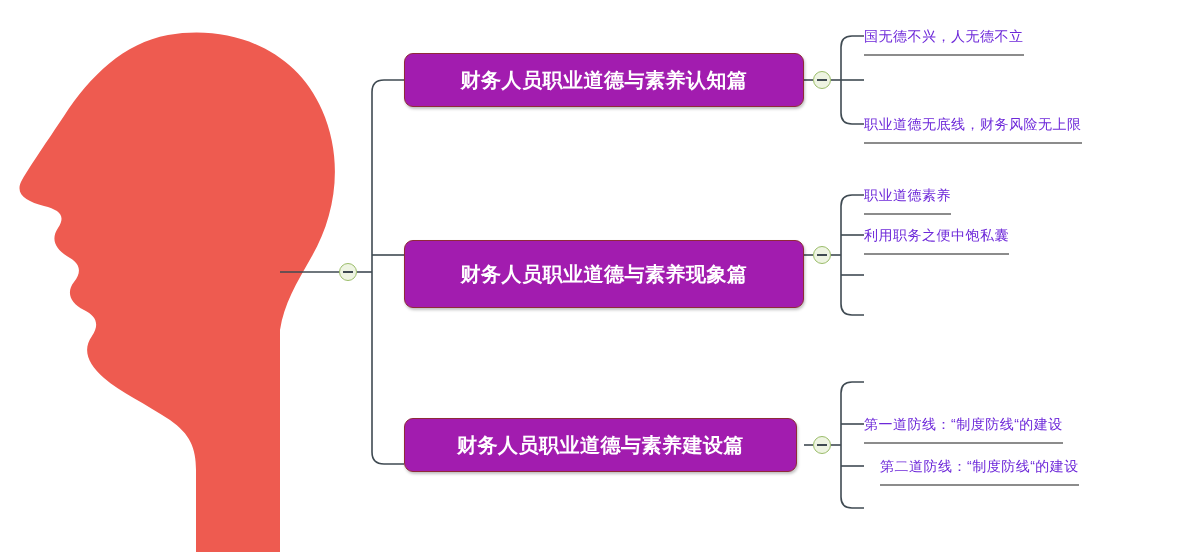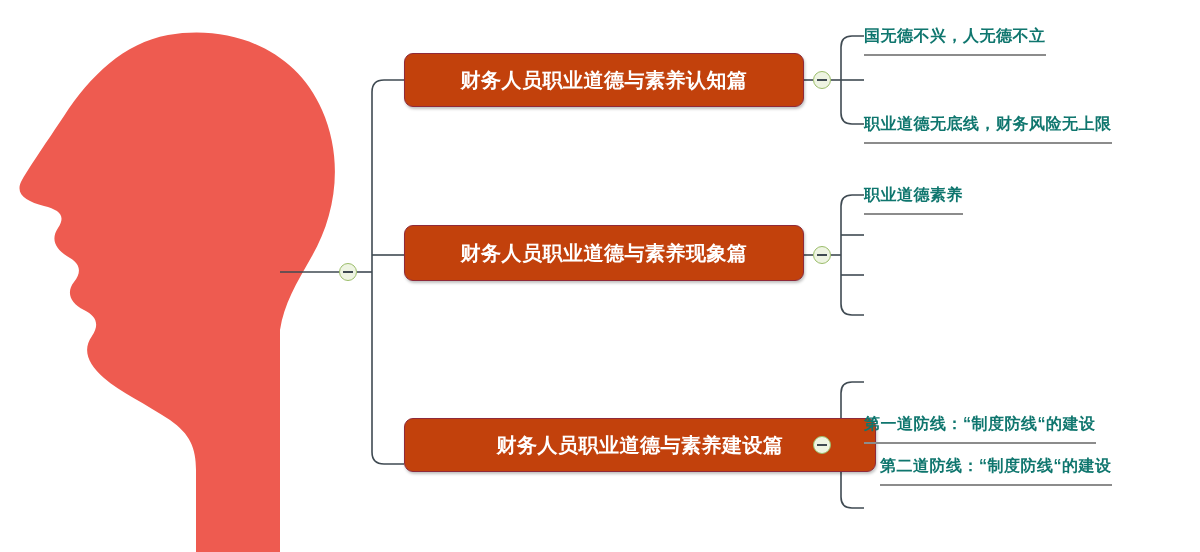--- a/index.html
+++ b/index.html
@@ -43,43 +43,43 @@
     font-weight: bold;
     line-height: 42px;
     letter-spacing: 2px;
     white-space: nowrap;
   }
 
   
   .branch {
     position: absolute;
     box-sizing: border-box;
-    background: #c2410c;
+    background: #a21caf;
     border: 1px solid #8f2a3a;
     border-radius: 9px;
     color: #ffffff;
     font-size: 20px;
     font-weight: bold;
     letter-spacing: 0.5px;
     display: flex;
     align-items: center;
     justify-content: center;
     white-space: nowrap;
     box-shadow: 1px 2px 3px rgba(0,0,0,0.25);
   }
   #branch-0 { left: 404px; top: 53px;  width: 400px; height: 54px; }
-  #branch-1 { left: 404px; top: 225px; width: 400px; height: 56px; }
-  #branch-2 { left: 404px; top: 418px; width: 472px; height: 54px; }
+  #branch-1 { left: 404px; top: 240px; width: 400px; height: 68px; }
+  #branch-2 { left: 404px; top: 418px; width: 393px; height: 54px; }
 
   
   .leaf {
     position: absolute;
-    color: #0f766e;
-    font-size: 16px;
-    font-weight: bold;
+    color: #6d28d9;
+    font-size: 14px;
+    font-weight: normal;
     letter-spacing: 0.5px;
     white-space: nowrap;
     line-height: 26px;
   }
   .leaf .leaf-text {
     display: inline-block;
     padding-bottom: 5px;
     border-bottom: 2px solid #8c8c8c;
   }
 
@@ -178,20 +178,23 @@
     <div class="leaf" style="left:864px; top:23px;">
       <span class="leaf-text">国无德不兴，人无德不立</span>
     </div>
     <div class="leaf" style="left:864px; top:111px;">
       <span class="leaf-text">职业道德无底线，财务风险无上限</span>
     </div>
 
     <div class="leaf" style="left:864px; top:182px;">
       <span class="leaf-text">职业道德素养</span>
     </div>
+    <div class="leaf" style="left:864px; top:222px;">
+      <span class="leaf-text">利用职务之便中饱私囊</span>
+    </div>
 
     <div class="leaf" style="left:864px; top:411px;">
       <span class="leaf-text">第一道防线：“制度防线“的建设</span>
     </div>
     <div class="leaf" style="left:864px; top:453px;margin-left:16px;">
       <span class="leaf-text">第二道防线：“制度防线“的建设</span>
     </div>
   </div>
 
   <div class="toggles">

